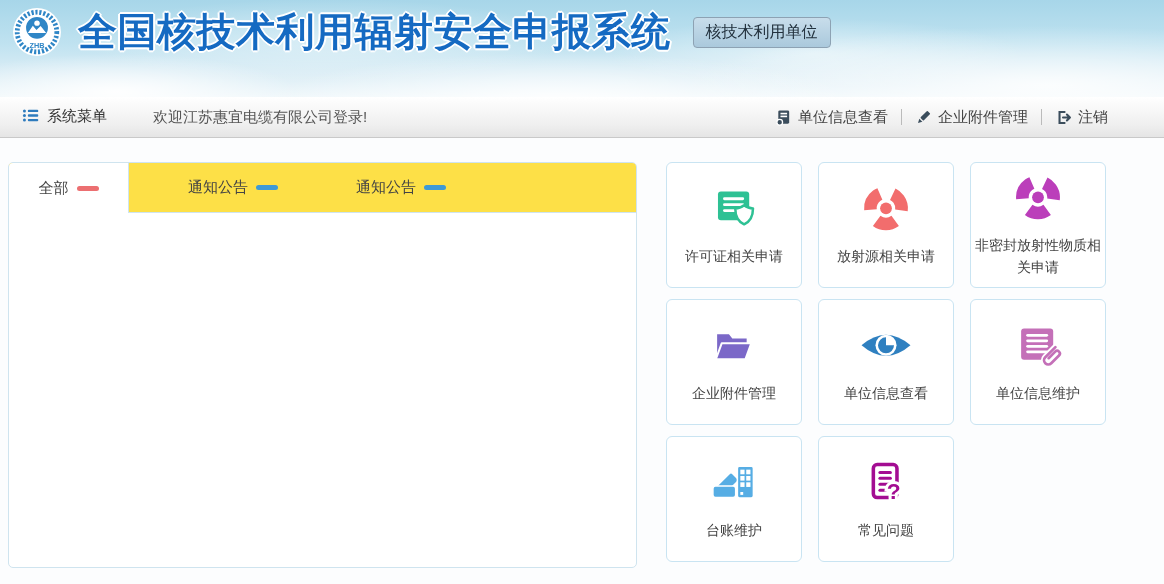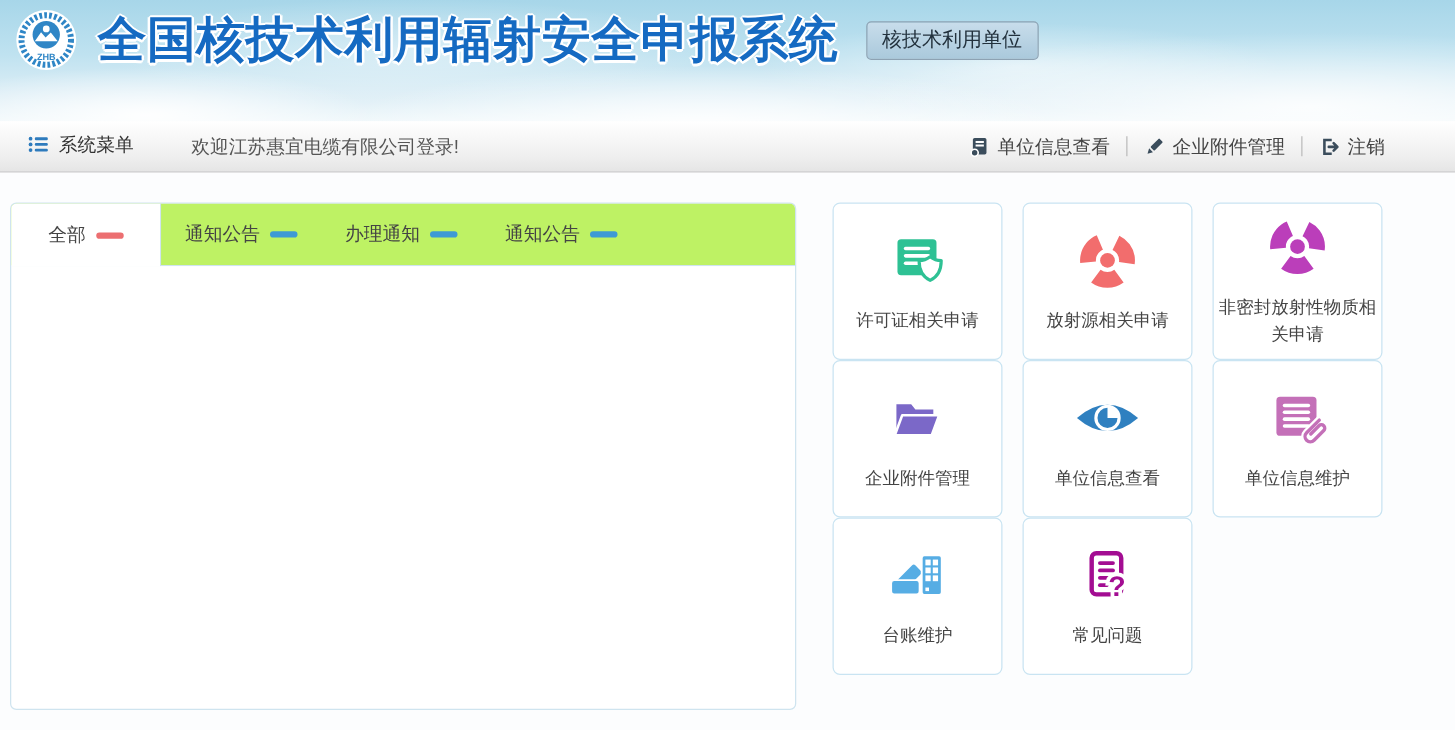--- a/index.html
+++ b/index.html
@@ -27,31 +27,31 @@
   .sysmenu{display:flex;align-items:flex-start;gap:8px;cursor:pointer;color:#333;}
   .welcome{margin-left:46px;color:#555;}
   .menulinks{margin-left:auto;display:flex;align-items:center;text-align:center;}
   .mlink{display:flex;align-items:center;gap:6px;cursor:pointer;color:#444;white-space:nowrap;}
   .mdivider{width:1px;height:16px;background:#bbb;margin:0 13px;}
   .mlink svg{display:block;}
 
   
   .panel{position:absolute;left:8px;top:162px;width:629px;height:406px;box-sizing:border-box;
     background:#fff;border:1px solid #cfe4ef;border-radius:5px;}
-  .tabbar{height:49px;background:#bef264;border-bottom:1px solid #cfe4ef;border-radius:4px 4px 0 0;
-    display:flex;align-items:stretch;}
+  .tabbar{height:49px;background:#fde047;border-bottom:1px solid #cfe4ef;border-radius:4px 4px 0 0;
+    display:flex;align-items:stretch;gap:40px;}
   .tab{display:flex;align-items:center;font-size:15px;color:#444;cursor:pointer;padding:0 19px;}
   .tab.active{background:#fff;width:120px;box-sizing:border-box;justify-content:center;padding:0;
     border-right:1px solid #cfe4ef;border-radius:4px 0 0 0;height:50px;margin-bottom:-1px;}
   .dash{display:inline-block;width:22px;height:5px;border-radius:2.5px;margin-left:8px;}
   .notice-content{height:355px;}
 
   
   .grid{position:absolute;left:666px;top:162px;display:grid;
-    grid-template-columns:repeat(3,136px);grid-auto-rows:126px;gap:0 16px;}
+    grid-template-columns:repeat(3,136px);grid-auto-rows:126px;gap:11px 16px;}
   .card{background:#fff;border:1px solid #c9e4f2;border-radius:6px;box-sizing:border-box;
     display:flex;flex-direction:column;align-items:center;justify-content:center;gap:9px;
     cursor:pointer;padding:4px 3px;}
   .card .lbl{font-size:14px;color:#444;text-align:center;line-height:1.55;}
   .card svg{display:block;}
 </style>
 </head>
 <body>
 
 <div class="page">
@@ -125,24 +125,20 @@
     <div class="tabbar" id="tabBar">
         <div class="tab active">
           <span>全部</span>
           <span class="dash" style="background: rgb(236, 111, 113);"></span>
         </div>
         <div class="tab">
           <span>通知公告</span>
           <span class="dash" style="background: rgb(62, 154, 213);"></span>
         </div>
         <div class="tab">
-          <span>办理通知</span>
-          <span class="dash" style="background: rgb(62, 154, 213);"></span>
-        </div>
-        <div class="tab">
           <span>通知公告</span>
           <span class="dash" style="background: rgb(62, 154, 213);"></span>
         </div>
       </div>
     <div class="notice-content"></div>
   </div>
 
   <div class="grid" id="cardGrid">
       <div class="card">
         <span>

